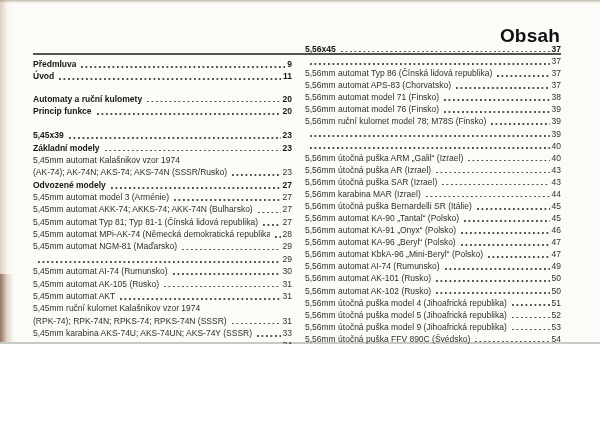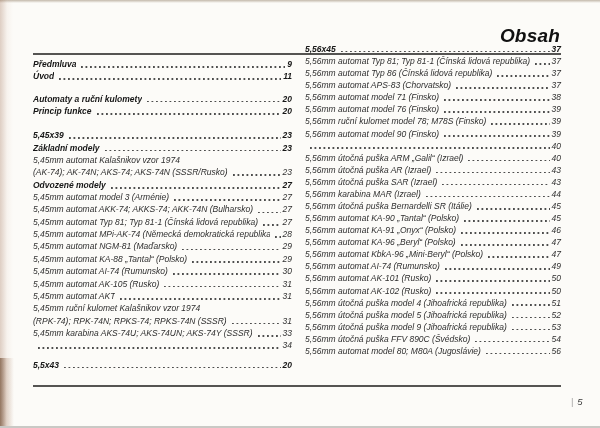--- a/index.html
+++ b/index.html
@@ -1,24 +1,23 @@
 <!DOCTYPE html>
 <html><head>
 <meta charset="utf-8">
 <style>
   html, body { margin: 0; padding: 0; }
   .page {
     position: relative;
     width: 600px;
-    height: 428px;
+    height: 344px;
     background: #fcfbf8;
     font-family: "Liberation Sans", sans-serif;
     overflow: hidden;
     color: #2f2f2f;
-    font-style: italic;
   }
   
   .edge-top {
     position: absolute; left: 0; top: 0; width: 600px; height: 3px;
     background: linear-gradient(to bottom, #c3b9ab, rgba(255,255,255,0));
   }
   .edge-left {
     position: absolute; left: 0; top: 0; width: 13px; height: 428px;
     background: linear-gradient(to right, rgba(166,122,96,0.35), rgba(214,184,166,0.12) 55%, rgba(255,255,255,0));
   }
@@ -138,21 +137,20 @@
         <span class="lab">5,45mm automat MPi-AK-74 (Německá demokratická republika)</span>
         <span class="leader"></span>
         <span class="pnum">28</span>
       </div>
       <div class="toc-row">
         <span class="lab">5,45mm automat NGM-81 (Maďarsko)</span>
         <span class="leader"></span>
         <span class="pnum">29</span>
       </div>
       <div class="toc-row">
-        <span class="lab">5,45mm automat KA-88 „Tantal“ (Polsko)</span>
         <span class="leader"></span>
         <span class="pnum">29</span>
       </div>
       <div class="toc-row">
         <span class="lab">5,45mm automat AI-74 (Rumunsko)</span>
         <span class="leader"></span>
         <span class="pnum">30</span>
       </div>
       <div class="toc-row">
         <span class="lab">5,45mm automat AK-105 (Rusko)</span>
@@ -188,21 +186,20 @@
         <span class="pnum">20</span>
       </div>
     </div>
   <div class="toc-col col-right">
       <div class="toc-row bold">
         <span class="lab">5,56x45</span>
         <span class="leader"></span>
         <span class="pnum">37</span>
       </div>
       <div class="toc-row">
-        <span class="lab">5,56mm automat Typ 81; Typ 81-1 (Čínská lidová republika)</span>
         <span class="leader"></span>
         <span class="pnum">37</span>
       </div>
       <div class="toc-row">
         <span class="lab">5,56mm automat Typ 86 (Čínská lidová republika)</span>
         <span class="leader"></span>
         <span class="pnum">37</span>
       </div>
       <div class="toc-row">
         <span class="lab">5,56mm automat APS-83 (Chorvatsko)</span>
@@ -218,21 +215,20 @@
         <span class="lab">5,56mm automat model 76 (Finsko)</span>
         <span class="leader"></span>
         <span class="pnum">39</span>
       </div>
       <div class="toc-row">
         <span class="lab">5,56mm ruční kulomet model 78; M78S (Finsko)</span>
         <span class="leader"></span>
         <span class="pnum">39</span>
       </div>
       <div class="toc-row">
-        <span class="lab">5,56mm automat model 90 (Finsko)</span>
         <span class="leader"></span>
         <span class="pnum">39</span>
       </div>
       <div class="toc-row">
         <span class="leader"></span>
         <span class="pnum">40</span>
       </div>
       <div class="toc-row">
         <span class="lab">5,56mm útočná puška ARM „Galil“ (Izrael)</span>
         <span class="leader"></span>

